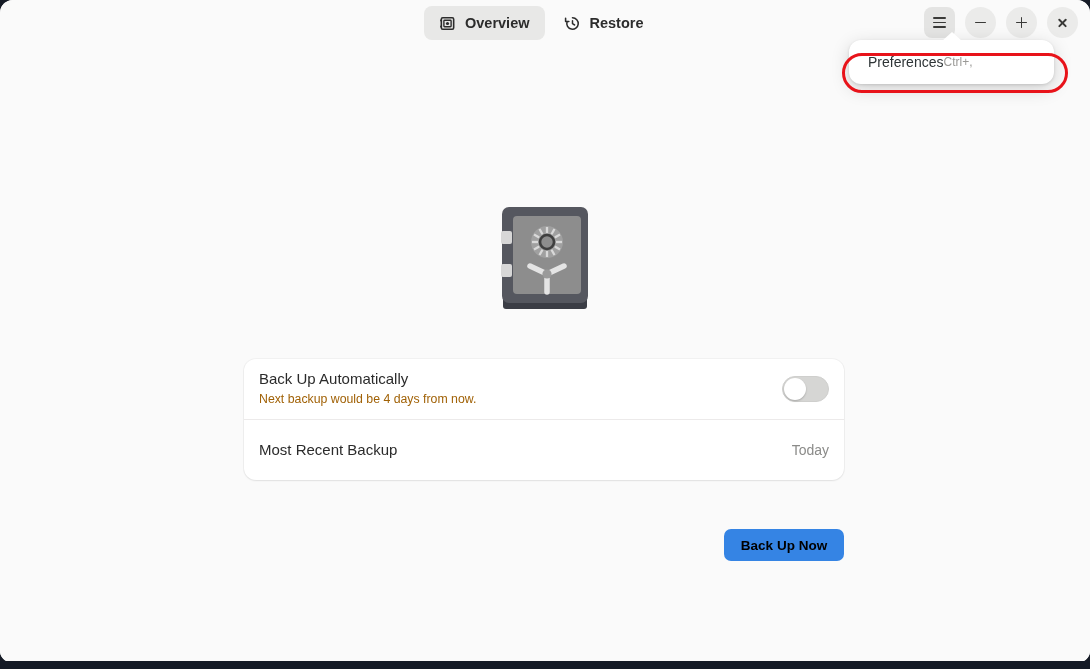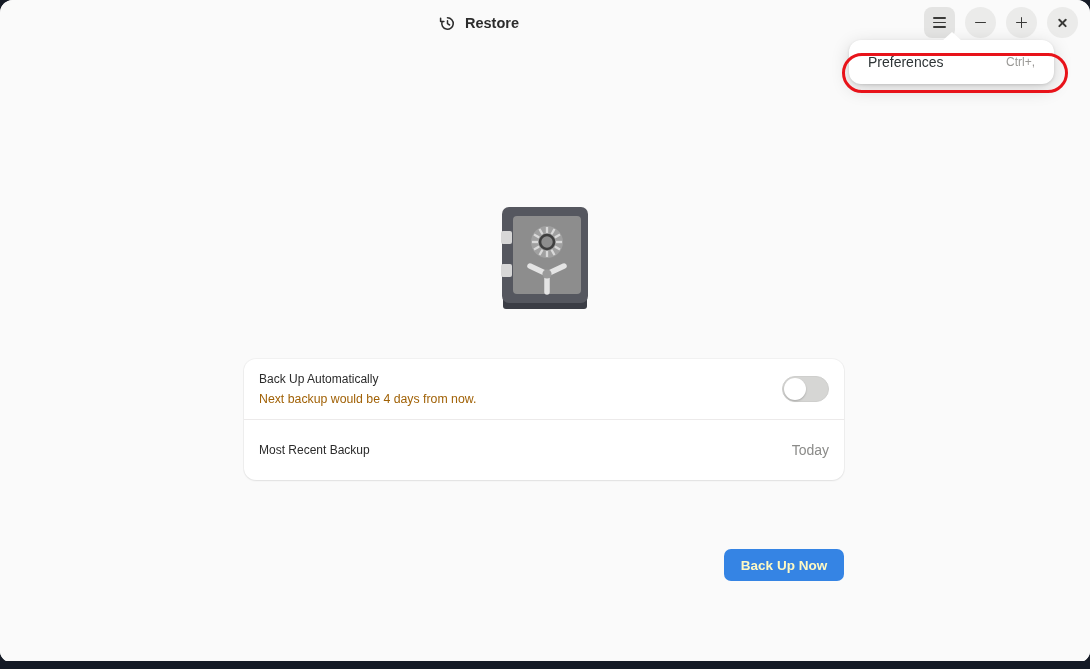--- a/index.html
+++ b/index.html
@@ -139,21 +139,21 @@
     display: flex;
     align-items: center;
     justify-content: space-between;
     padding: 0 15px;
     min-height: 60px;
   }
   .card-row.row-auto { padding-top: 11px; padding-bottom: 11px; align-items: flex-start; }
   .divider { height: 1px; background: #eceaea; margin: 0; }
 
   .row-text { display: flex; flex-direction: column; gap: 4px; }
-  .row-title { font-size: 12px; color: #2b2b2b; line-height: 18px; }
+  .row-title { font-size: 15px; color: #2b2b2b; line-height: 18px; }
   .row-sub { font-size: 12.3px; color: #a16207; line-height: 15px; }
   .row-value { font-size: 14px; color: #8b8b89; }
 
   .toggle {
     width: 47px;
     height: 26px;
     border-radius: 13px;
     background: #d6d6d4;
     position: relative;
     cursor: pointer;
@@ -173,26 +173,25 @@
   
   #backup-now-btn {
     position: absolute;
     left: 724px;
     top: 483px;
     width: 120px;
     height: 32px;
     border: none;
     border-radius: 7px;
     background: #3584e4;
-    color: #fef9c3;
+    color: #000000;
     font-family: "Liberation Sans", sans-serif;
     font-size: 13.5px;
     font-weight: bold;
     cursor: pointer;
-    margin-top: 20px;
   }
 
   
   #menu-popover {
     position: absolute;
     left: 849px;
     top: 40px;
     width: 205px;
     background: #ffffff;
     border-radius: 12px;
@@ -207,21 +206,20 @@
     width: 0; height: 0;
     border-left: 10px solid transparent;
     border-right: 10px solid transparent;
     border-bottom: 9px solid #ffffff;
     z-index: 41;
   }
 
   .menu-item {
     display: flex;
     align-items: center;
-    justify-content: space-between;
     height: 32px;
     margin: 0 6px;
     padding: 0 13px;
     border-radius: 7px;
     cursor: pointer;
   }
   .menu-label { font-size: 14px; color: #2e3436; }
   .menu-accel { font-size: 12px; color: #9a9996; }
 
   
@@ -251,20 +249,32 @@
 <body>
 
 <div id="desktop">
 
   <div id="app-window">
 
     <div id="headerbar">
 
       <div class="view-switcher">
 
+        <button class="view-btn selected">
+          <span class="vicon">
+            <svg width="17" height="17" viewBox="0 0 16 16">
+              <rect x="2.2" y="2.6" width="11.6" height="10.8" rx="1.3" fill="none" stroke="#2c2c2c" stroke-width="1.5"></rect>
+              <rect x="4.6" y="5" width="6.8" height="6" rx="0.7" fill="none" stroke="#2c2c2c" stroke-width="1.3"></rect>
+              <circle cx="8" cy="8" r="1.5" fill="#2c2c2c"></circle>
+              <rect x="1.1" y="4.4" width="1.3" height="1.5" fill="#2c2c2c"></rect>
+              <rect x="1.1" y="10.1" width="1.3" height="1.5" fill="#2c2c2c"></rect>
+            </svg>
+          </span>
+          <span>Overview</span>
+        </button>
 
         <button class="view-btn">
           <span class="vicon">
             <svg width="17" height="17" viewBox="0 0 16 16">
               <path d="M8 2.6a5.4 5.4 0 1 1-5.12 3.7" fill="none" stroke="#2c2c2c" stroke-width="1.45" stroke-linecap="round"></path>
               <path d="M1.5 3.1v3.1h3.1" fill="none" stroke="#2c2c2c" stroke-width="1.45" stroke-linecap="round" stroke-linejoin="round"></path>
               <path d="M8 5.3V8.2l2 1.2" fill="none" stroke="#2c2c2c" stroke-width="1.4" stroke-linecap="round" stroke-linejoin="round"></path>
             </svg>
           </span>
           <span>Restore</span>

